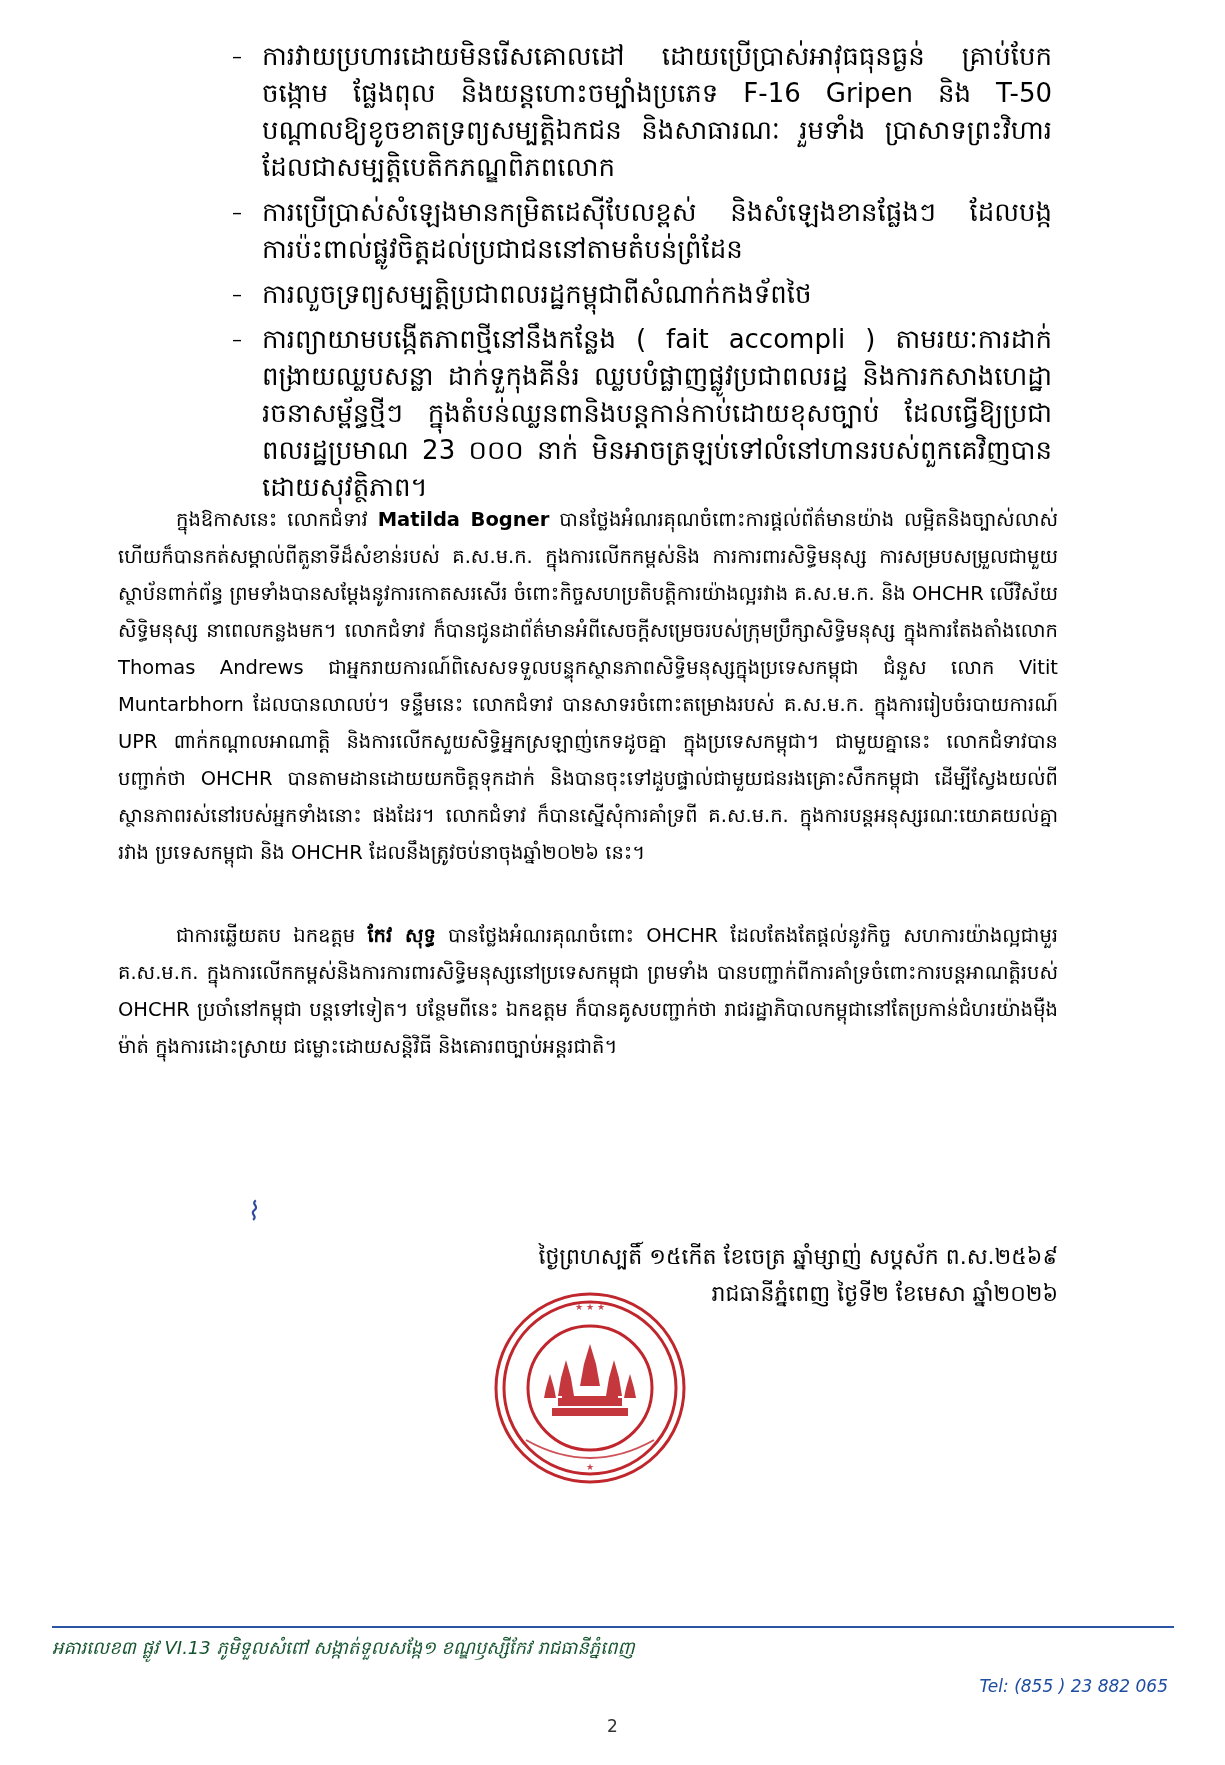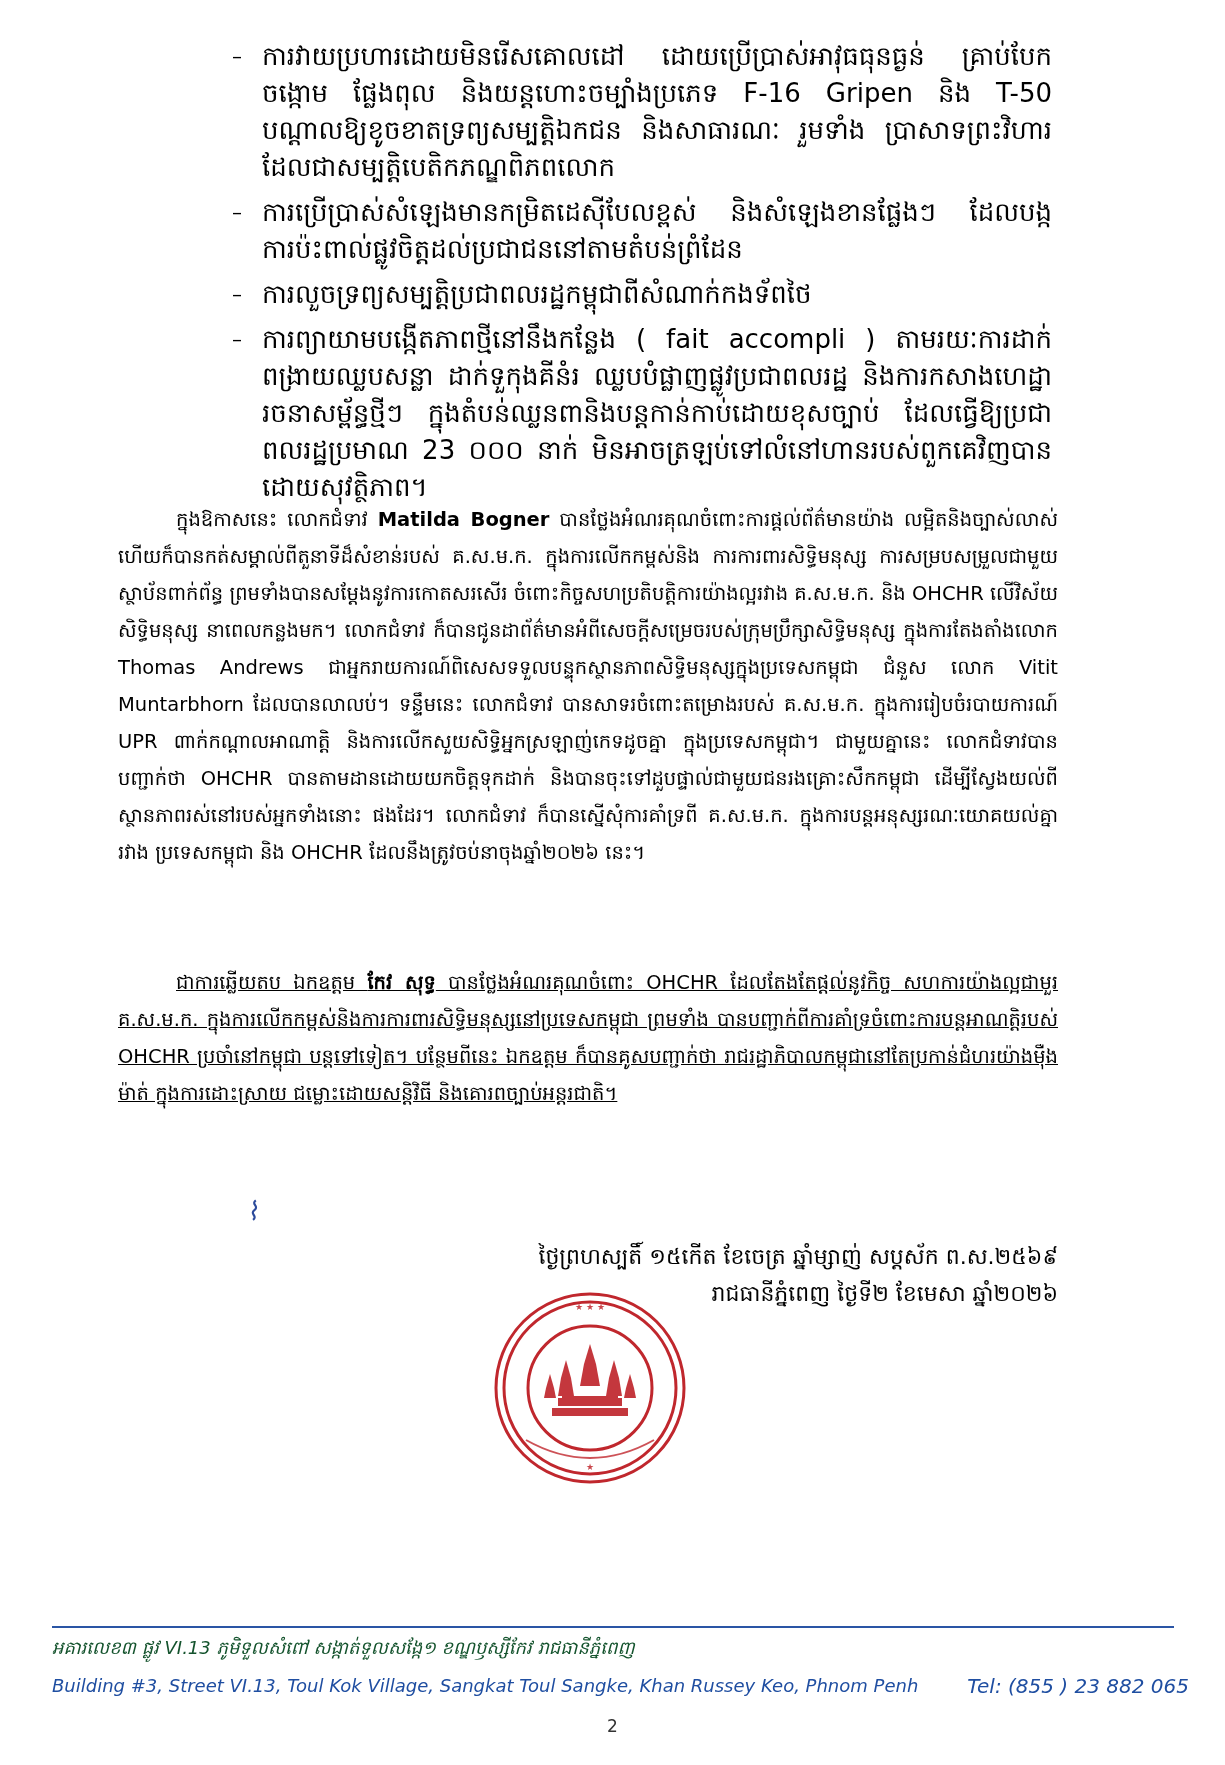--- a/index.html
+++ b/index.html
@@ -50,21 +50,21 @@
     font-size: 19.5px;
     line-height: 37px;
     text-align: justify;
     text-justify: inter-word;
     width: 940px;
     left: 118px;
   }
   .para .indent { display: inline-block; width: 58px; }
 
   #para1 { top: 501px; }
-  #para2 { top: 964px; text-decoration: underline; }
+  #para2 { top: 917px; }
   #para3 { top: 1146px; }
 
   
   .sig {
     position: absolute;
     left: 118px;
     top: 1238px;
     width: 940px;
     text-align: right;
     font-size: 22px;
@@ -114,23 +114,23 @@
     position: absolute;
     left: 52px;
     top: 1672px;
     font-size: 18px;
     font-style: italic;
     color: #1f4ea1;
     line-height: 28px;
   }
   .footer-tel {
     position: absolute;
-    right: 36px;
+    right: 57px;
     top: 1672px;
-    font-size: 20px;
+    font-size: 17px;
     font-style: italic;
     color: #1f4ea1;
     line-height: 28px;
   }
   .page-number {
     position: absolute;
     left: 0;
     right: 0;
     top: 1716px;
     text-align: center;
@@ -195,17 +195,16 @@
         <text x="98" y="180" text-anchor="middle">★</text>
       </g>
       <g stroke="#c0272d" stroke-width="2" fill="none" opacity="0.8">
         <path d="M34 150 Q98 186 162 150"></path>
       </g>
     </svg>
   </div>
 
   <div class="footer-rule"></div>
   <div class="footer-kh">អគារលេខ៣ ផ្លូវ VI.13 ភូមិទួលសំពៅ សង្កាត់ទួលសង្កែ១ ខណ្ឌឫស្សីកែវ រាជធានីភ្នំពេញ</div>
-  <div class="footer-en">Building #3, Street VI.13, Toul Kok Village, Sangkat Toul Sangke, Khan Russey Keo, Phnom Penh</div>
   <div class="footer-tel">Tel: (855 ) 23 882 065</div>
   <div class="page-number">2</div>
 
 </div>
 
 </body></html>

